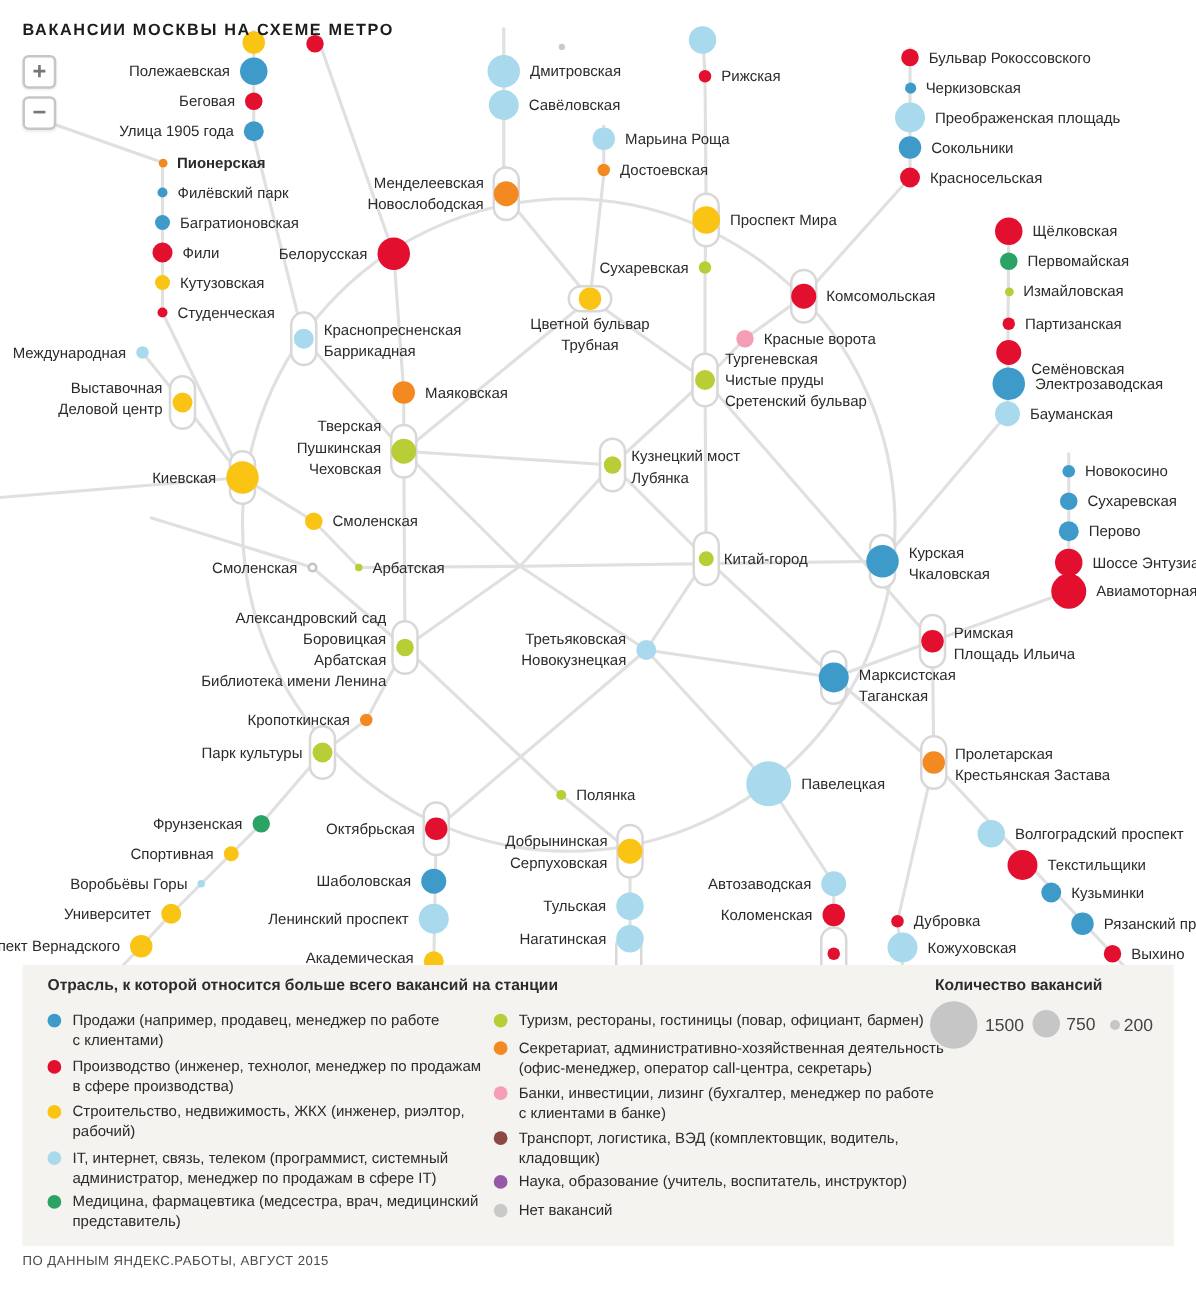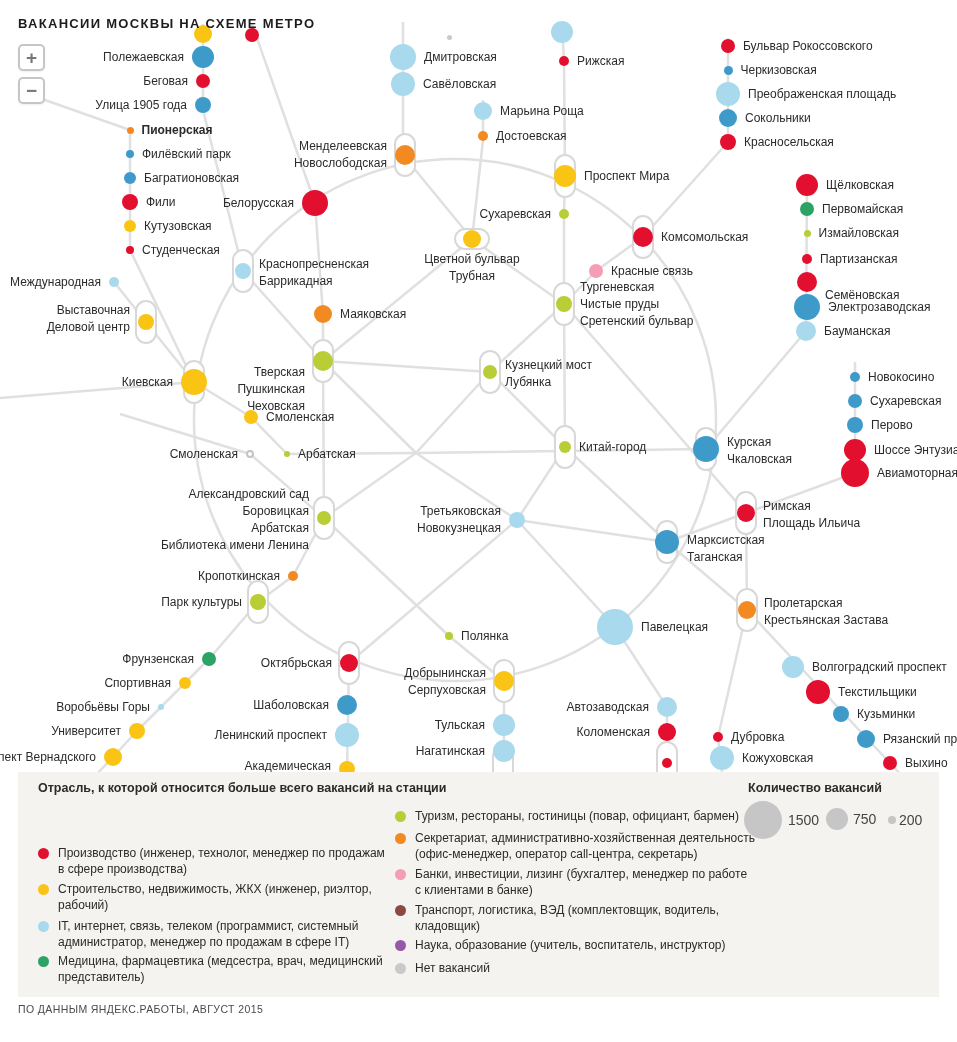--- a/index.html
+++ b/index.html
@@ -84,21 +84,21 @@
     <div class="dot" style="left: 302px; top: 190px; width: 26px; height: 26px; background: rgb(227, 15, 46);"></div>
     <div class="lbl l" style="right: 663px; top: 194.5px;">Белорусская</div>
     <div class="cap" style="left: 232px; top: 249px; width: 22px; height: 44px;"></div>
     <div class="dot" style="left: 235px; top: 263px; width: 16px; height: 16px; background: rgb(168, 217, 236);"></div>
     <div class="lbl r" style="left: 259px; top: 256px;">Краснопресненская
 Баррикадная</div>
     <div class="dot" style="left: 314px; top: 305px; width: 18px; height: 18px; background: rgb(242, 138, 33);"></div>
     <div class="lbl r" style="left: 340px; top: 305.5px;">Маяковская</div>
     <div class="cap" style="left: 312px; top: 339px; width: 22px; height: 44px;"></div>
     <div class="dot" style="left: 313px; top: 351px; width: 20px; height: 20px; background: rgb(184, 205, 54);"></div>
-    <div class="lbl l" style="right: 652px; top: 332.5px; margin-top: 31px;">Тверская
+    <div class="lbl l" style="right: 652px; top: 332.5px;">Тверская
 Пушкинская
 Чеховская</div>
     <div class="dot" style="left: 244px; top: 410px; width: 14px; height: 14px; background: rgb(250, 196, 21);"></div>
     <div class="lbl r" style="left: 266px; top: 408.5px;">Смоленская</div>
     <div class="dot outline" style="left: 246px; top: 450px; width: 8px; height: 8px;"></div>
     <div class="lbl l" style="right: 719px; top: 445.5px;">Смоленская</div>
     <div class="dot" style="left: 284px; top: 451px; width: 6px; height: 6px; background: rgb(184, 205, 54);"></div>
     <div class="lbl r" style="left: 298px; top: 445.5px;">Арбатская</div>
     <div class="cap" style="left: 313px; top: 496px; width: 22px; height: 44px;"></div>
     <div class="dot" style="left: 317px; top: 511px; width: 14px; height: 14px; background: rgb(184, 205, 54);"></div>
@@ -139,21 +139,21 @@
     <div class="lbl b" style="left: 352px; width: 240px; top: 251px;">Цветной бульвар
 Трубная</div>
     <div class="dot" style="left: 559px; top: 209px; width: 10px; height: 10px; background: rgb(184, 205, 54);"></div>
     <div class="lbl l" style="right: 406px; top: 205.5px;">Сухаревская</div>
     <div class="cap" style="left: 553px; top: 282px; width: 22px; height: 44px;"></div>
     <div class="dot" style="left: 556px; top: 296px; width: 16px; height: 16px; background: rgb(184, 205, 54);"></div>
     <div class="lbl r" style="left: 580px; top: 278.5px;">Тургеневская
 Чистые пруды
 Сретенский бульвар</div>
     <div class="dot" style="left: 589px; top: 264px; width: 14px; height: 14px; background: rgb(244, 157, 181);"></div>
-    <div class="lbl r" style="left: 611px; top: 262.5px;">Красные связь</div>
+    <div class="lbl r" style="left: 611px; top: 262.5px;">Красные ворота</div>
     <div class="cap" style="left: 479px; top: 350px; width: 22px; height: 44px;"></div>
     <div class="dot" style="left: 483px; top: 365px; width: 14px; height: 14px; background: rgb(184, 205, 54);"></div>
     <div class="lbl r" style="left: 505px; top: 357px;">Кузнецкий мост
 Лубянка</div>
     <div class="cap" style="left: 554px; top: 425px; width: 22px; height: 44px;"></div>
     <div class="dot" style="left: 559px; top: 441px; width: 12px; height: 12px; background: rgb(184, 205, 54);"></div>
     <div class="lbl r" style="left: 579px; top: 438.5px;">Китай-город</div>
     <div class="dot" style="left: 559px; top: 56px; width: 10px; height: 10px; background: rgb(227, 15, 46);"></div>
     <div class="lbl r" style="left: 577px; top: 52.5px;">Рижская</div>
     <div class="dot" style="left: 551px; top: 21px; width: 22px; height: 22px; background: rgb(168, 217, 236);"></div>
@@ -260,20 +260,25 @@
     <div class="cap" style="left: 492px; top: 746px; width: 22px; height: 44px;"></div>
   </div>
 
 <div class="page-title">ВАКАНСИИ МОСКВЫ НА СХЕМЕ МЕТРО</div>
 <div class="zoom-btn" id="zoomin">+</div>
 <div class="zoom-btn" id="zoomout">−</div>
 
 <div id="legend-panel">
   <div class="leg-title" style="left:20px;top:9px">Отрасль, к которой относится больше всего вакансий на станции</div>
   <div class="leg-title" style="left:730px;top:9px">Количество вакансий</div>
+<div class="leg-item" style="left: 20px; top: 37px;">
+      <span class="leg-dot" style="background: rgb(62, 155, 201);"></span>
+      <span class="leg-text">Продажи (например, продавец, менеджер по работе
+с клиентами)</span>
+    </div>
     <div class="leg-item" style="left: 20px; top: 74px;">
       <span class="leg-dot" style="background: rgb(227, 15, 46);"></span>
       <span class="leg-text">Производство (инженер, технолог, менеджер по продажам
 в сфере производства)</span>
     </div>
     <div class="leg-item" style="left: 20px; top: 110px;">
       <span class="leg-dot" style="background: rgb(250, 196, 21);"></span>
       <span class="leg-text">Строительство, недвижимость, ЖКХ (инженер, риэлтор,
 рабочий)</span>
     </div>

